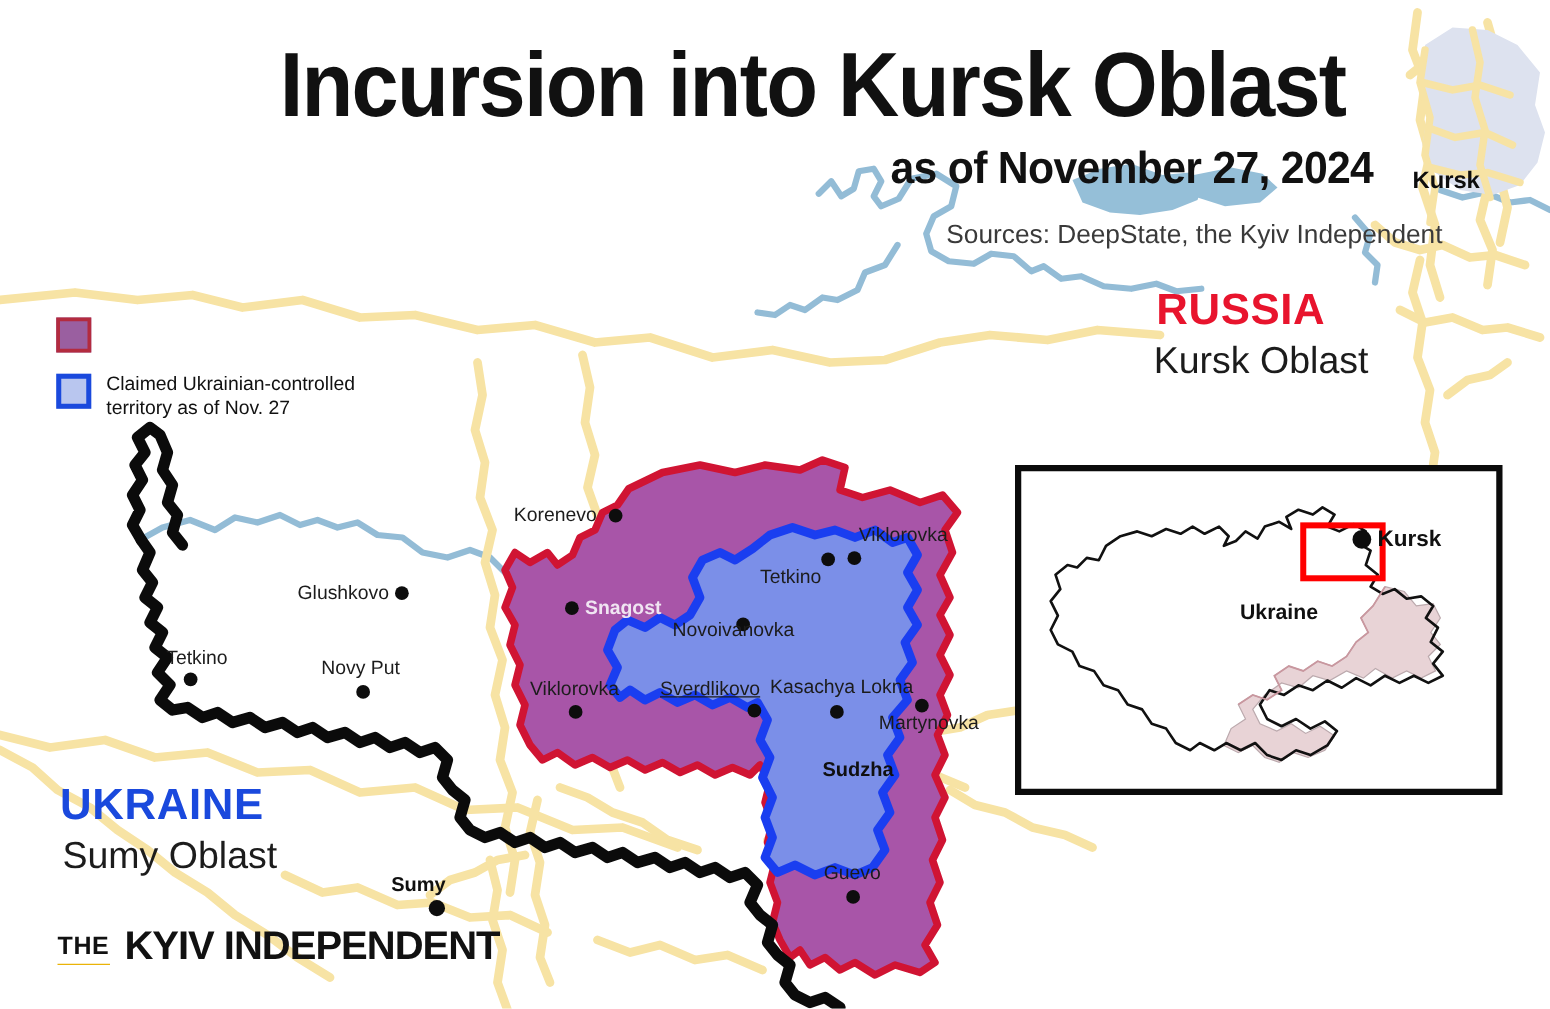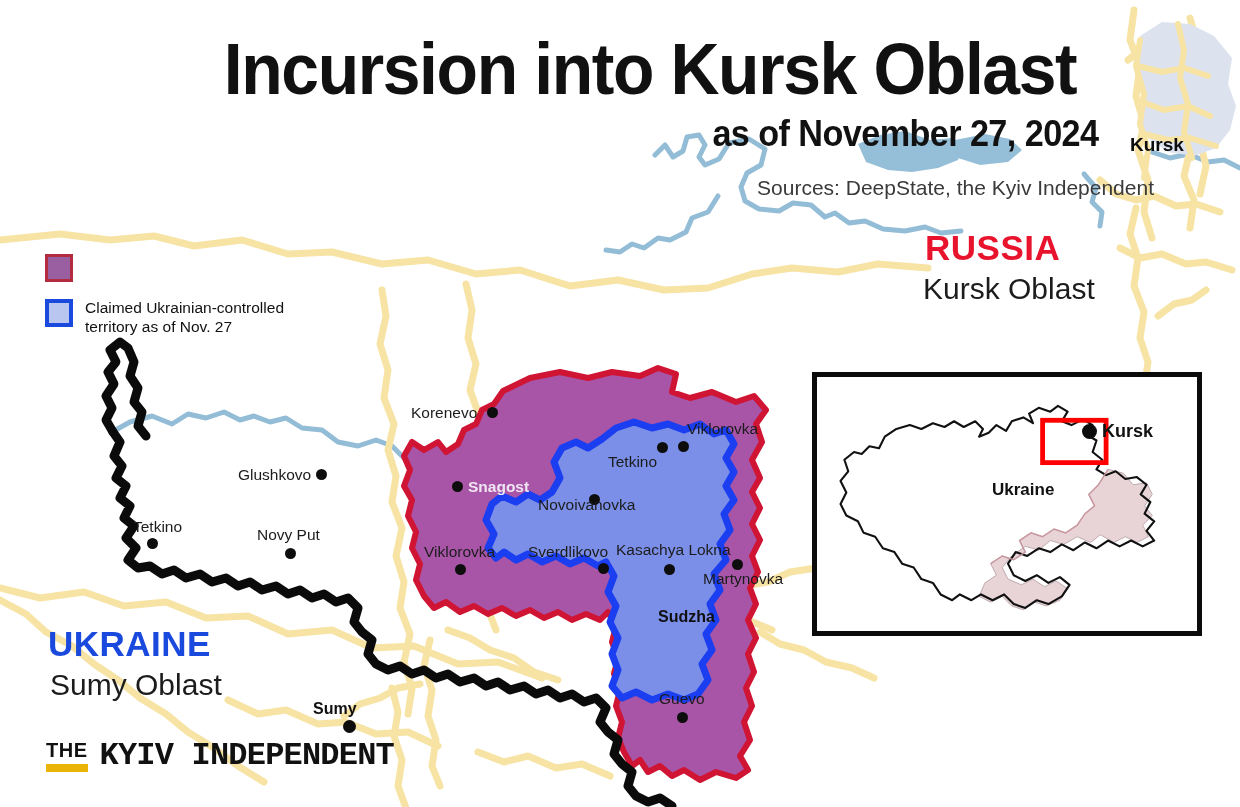--- a/index.html
+++ b/index.html
@@ -92,25 +92,25 @@
   #inset svg{display:block;width:100%;height:100%;}
   .inset-label{position:absolute;pointer-events:none;white-space:nowrap;}
   #inset-ukraine{font-size:17px;font-weight:bold;color:#111;left:992px;top:480px;}
   #inset-kursk{font-size:18px;font-weight:bold;color:#111;left:1102px;top:421px;}
   #inset-kursk-dot{position:absolute;left:1082px;top:424px;width:15px;height:15px;border-radius:50%;background:#0d0d0d;}
 
   
   #logo{position:absolute;left:46px;top:740px;display:flex;align-items:flex-end;}
   #logo-the{
     font-size:20px;font-weight:bold;letter-spacing:0.5px;color:#111;
-    border-bottom:8px solid #eab308;padding-bottom:4px;margin-right:12px;line-height:1;
+    border-bottom:1px solid #eab308;padding-bottom:4px;margin-right:12px;line-height:1;
   }
   #logo-name{
     font-size:32px;font-weight:bold;letter-spacing:-0.8px;color:#111;line-height:1;
-    font-family:Liberation Mono, monospace;
+    font-family:Liberation Sans, sans-serif;
   }
 </style>
 </head>
 <body>
 
 <div id="page">
 
   <svg id="basemap" viewBox="0 0 1240 807">
 
     <g>
@@ -223,21 +223,21 @@
       <div class="maplabel city-light" style="left: 468px; top: 478px;">Snagost</div>
       <div class="citydot sm" style="left: 678px; top: 441px;"></div>
       <div class="maplabel city" style="left: 687px; top: 420px;">Viklorovka</div>
       <div class="citydot sm" style="left: 657px; top: 442px;"></div>
       <div class="maplabel city" style="left: 608px; top: 453px;">Tetkino</div>
       <div class="citydot sm" style="left: 589px; top: 494px;"></div>
       <div class="maplabel city" style="left: 538px; top: 496px;">Novoivanovka</div>
       <div class="citydot sm" style="left: 455px; top: 564px;"></div>
       <div class="maplabel city" style="left: 424px; top: 543px;">Viklorovka</div>
       <div class="citydot sm" style="left: 598px; top: 563px;"></div>
-      <div class="maplabel city" style="left: 528px; top: 543px;">Sverdlikovo</div>
+      <div class="maplabel city" style="left: 528px; top: 543px; text-decoration: underline;">Sverdlikovo</div>
       <div class="citydot sm" style="left: 664px; top: 564px;"></div>
       <div class="maplabel city" style="left: 616px; top: 541px;">Kasachya Lokna</div>
       <div class="citydot sm" style="left: 732px; top: 559px;"></div>
       <div class="maplabel city" style="left: 703px; top: 570px;">Martynovka</div>
       <div class="maplabel city-bold" style="left: 658px; top: 608px;">Sudzha</div>
       <div class="citydot sm" style="left: 677px; top: 712px;"></div>
       <div class="maplabel city" style="left: 659px; top: 690px;">Guevo</div>
       <div class="citydot" style="left: 343px; top: 720px;"></div>
       <div class="maplabel city-bold" style="left: 313px; top: 700px;">Sumy</div>
     </div>

